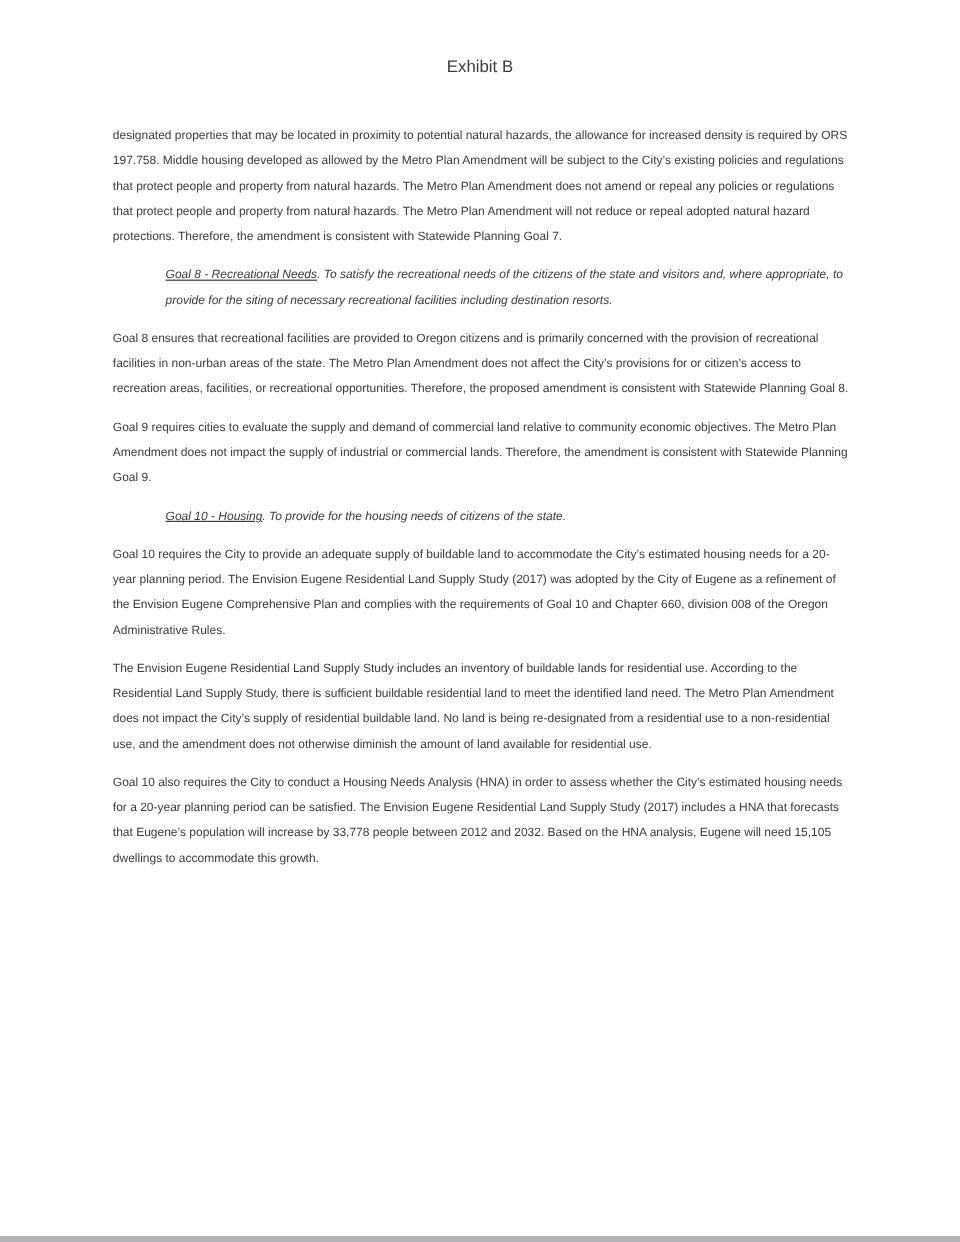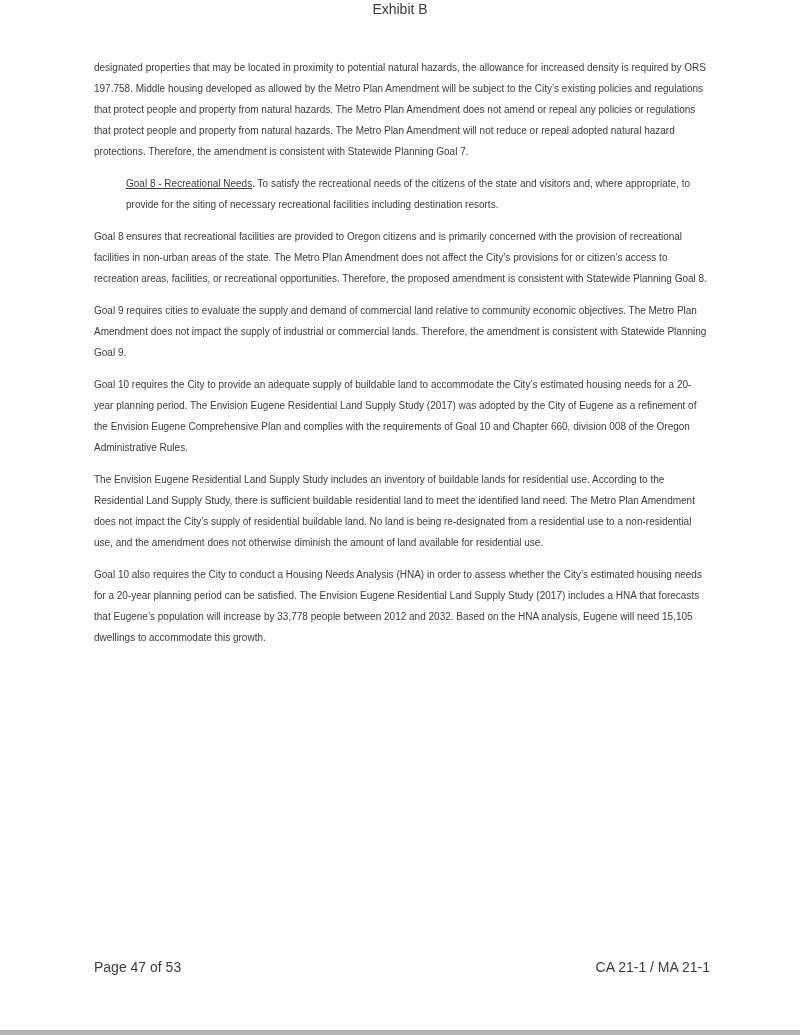--- a/index.html
+++ b/index.html
@@ -11,34 +11,36 @@
     position: relative;
     width: 800px;
     height: 1035px;
     background: #ffffff;
     font-family: "Liberation Sans", sans-serif;
     color: #3b3b3b;
     overflow: hidden;
     box-sizing: border-box;
   }
   .doc-header {
+    padding-top: 46px;
     text-align: center;
     font-size: 14px;
     line-height: 19px;
   }
   .content {
     margin: 38px 90px 0 94px;
     font-size: 10px;
     line-height: 21px;
   }
   .para {
     margin: 0 0 11px 0;
   }
   .goal-quote {
-    margin: 0 0 11px 32px;
+    margin: 0 0 11px 44px;
+    font-style: italic;
   }
   .goal-title {
     text-decoration: underline;
   }
   .doc-footer {
     position: absolute;
     left: 94px;
     right: 90px;
     top: 958px;
     display: flex;
@@ -70,29 +72,28 @@
 
     <div class="goal-quote">
       <span class="goal-title">Goal 8 - Recreational Needs</span><span>. </span><span>To satisfy the recreational needs of the citizens of the state and visitors and, where appropriate, to provide for the siting of necessary recreational facilities including destination resorts.</span>
     </div>
 
     <p class="para">Goal 8 ensures that recreational facilities are provided to Oregon citizens and is primarily concerned with the provision of recreational facilities in non-urban areas of the state. The Metro Plan Amendment does not affect the City’s provisions for or citizen’s access to recreation areas, facilities, or recreational opportunities. Therefore, the proposed amendment is consistent with Statewide Planning Goal 8.</p>
 
 
     <p class="para">Goal 9 requires cities to evaluate the supply and demand of commercial land relative to community economic objectives. The Metro Plan Amendment does not impact the supply of industrial or commercial lands. Therefore, the amendment is consistent with Statewide Planning Goal 9.</p>
 
+    <div class="goal-quote">
+      <span class="goal-title">Goal 10 - Housing</span><span>. </span><span>To provide for the housing needs of citizens of the state.</span>
+    </div>
 
     <p class="para">Goal 10 requires the City to provide an adequate supply of buildable land to accommodate the City’s estimated housing needs for a 20-year planning period. The Envision Eugene Residential Land Supply Study (2017) was adopted by the City of Eugene as a refinement of the Envision Eugene Comprehensive Plan and complies with the requirements of Goal 10 and Chapter 660, division 008 of the Oregon Administrative Rules.</p>
 
     <p class="para">The Envision Eugene Residential Land Supply Study includes an inventory of buildable lands for residential use. According to the Residential Land Supply Study, there is sufficient buildable residential land to meet the identified land need. The Metro Plan Amendment does not impact the City’s supply of residential buildable land. No land is being re-designated from a residential use to a non-residential use, and the amendment does not otherwise diminish the amount of land available for residential use.</p>
 
     <p class="para">Goal 10 also requires the City to conduct a Housing Needs Analysis (HNA) in order to assess whether the City’s estimated housing needs for a 20-year planning period can be satisfied. The Envision Eugene Residential Land Supply Study (2017) includes a HNA that forecasts that Eugene’s population will increase by 33,778 people between 2012 and 2032. Based on the HNA analysis, Eugene will need 15,105 dwellings to accommodate this growth.</p>
 
   </div>
 
-  <div class="doc-footer">
-    <span>Page 47 of 53</span>
-    <span>CA 21-1 / MA 21-1</span>
-  </div>
 
   <div class="page-edge"></div>
 
 </div>
 
 </body></html>

